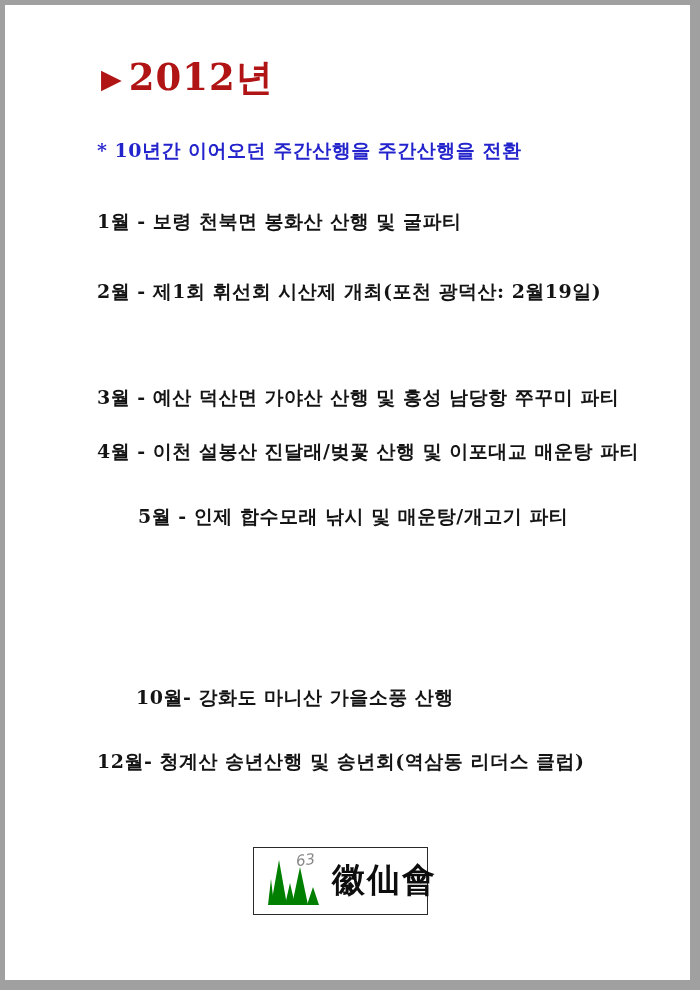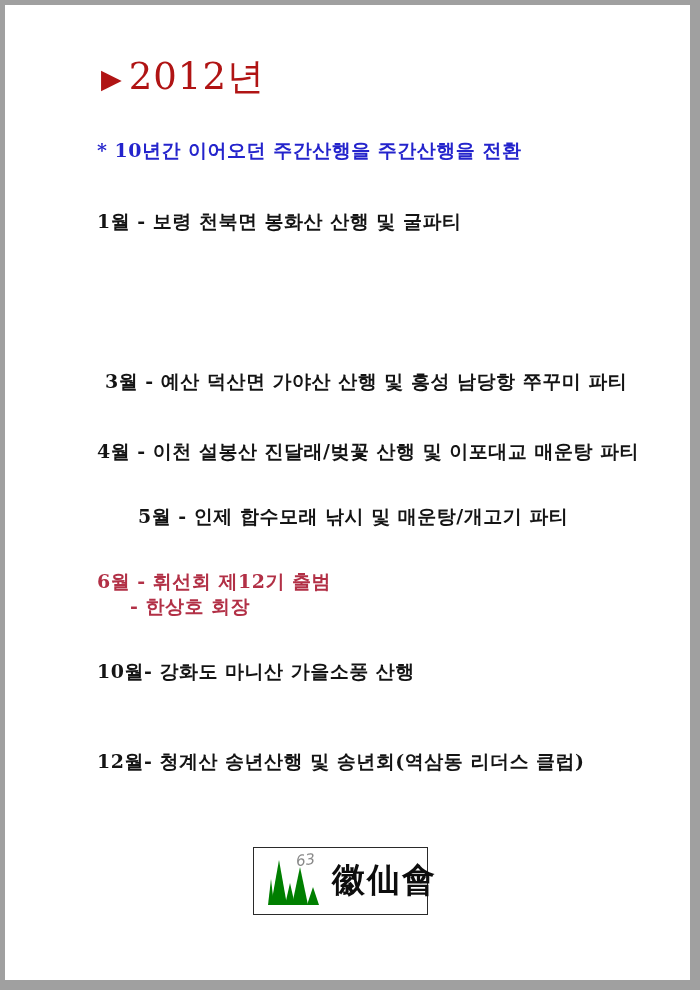--- a/index.html
+++ b/index.html
@@ -29,21 +29,21 @@
     color: #B01414;
   }
   .title-marker {
     font-size: 27px;
     line-height: 1;
     margin-right: 7px;
     transform: translateY(1px);
   }
   .title-text {
     font-size: 37px;
-    font-weight: normal;
+    font-weight: bold;
     letter-spacing: 1px;
     line-height: 1.1;
   }
 
   .note-line {
     left: 92px;
     top: 133px;
     font-size: 19px;
     font-weight: bold;
     letter-spacing: 0.5px;
@@ -58,25 +58,25 @@
     letter-spacing: 0.5px;
     color: #141414;
     line-height: 25px;
     white-space: nowrap;
   }
   .entry .line2 { padding-left: 33px; }
   .entry.highlight { color: #B23046; }
 
   .e1 { top: 204px; }
   .e2 { top: 274px; }
-  .e3 { top: 364px; margin-left: 8px; }
+  .e3 { top: 380px; }
   .e4 { top: 434px; }
   .e5 { top: 499px; margin-left: 41px; }
   .e6 { top: 564px; }
-  .e7 { top: 654px; }
+  .e7 { top: 680px; margin-left: 39px; }
   .e8 { top: 744px; }
 
   .logo-box {
     left: 248px;
     top: 842px;
     width: 175px;
     height: 68px;
     box-sizing: border-box;
     border: 1px solid #2a2a2a;
     background: #ffffff;
@@ -125,38 +125,35 @@
     <span class="title-text">2012년</span>
   </div>
 
   <div class="abs note-line">* 10년간 이어오던 주간산행을 주간산행을 전환</div>
 
   <div class="abs entry e1">
     <div>1월 - 보령 천북면 봉화산 산행 및 굴파티</div>
   </div>
 
   <div class="abs entry e2">
+    <div>2월 - 제1회 휘선회 시산제 개최(포천 광덕산: 2월19일)</div>
   </div>
 
   <div class="abs entry e3">
     <div>3월 - 예산 덕산면 가야산 산행 및 홍성 남당항 쭈꾸미 파티</div>
   </div>
 
   <div class="abs entry e4">
     <div>4월 - 이천 설봉산 진달래/벚꽃 산행 및 이포대교 매운탕 파티</div>
   </div>
 
   <div class="abs entry e5">
     <div>5월 - 인제 합수모래 낚시 및 매운탕/개고기 파티</div>
   </div>
 
-  <div class="abs entry e6 highlight">
-    <div>6월 - 휘선회 제12기 출범</div>
-    <div class="line2">- 한상호 회장</div>
-  </div>
 
   <div class="abs entry e7">
     <div>10월- 강화도 마니산 가을소풍 산행</div>
   </div>
 
   <div class="abs entry e8">
     <div>12월- 청계산 송년산행 및 송년회(역삼동 리더스 클럽)</div>
   </div>
 
   <div class="abs logo-box">

